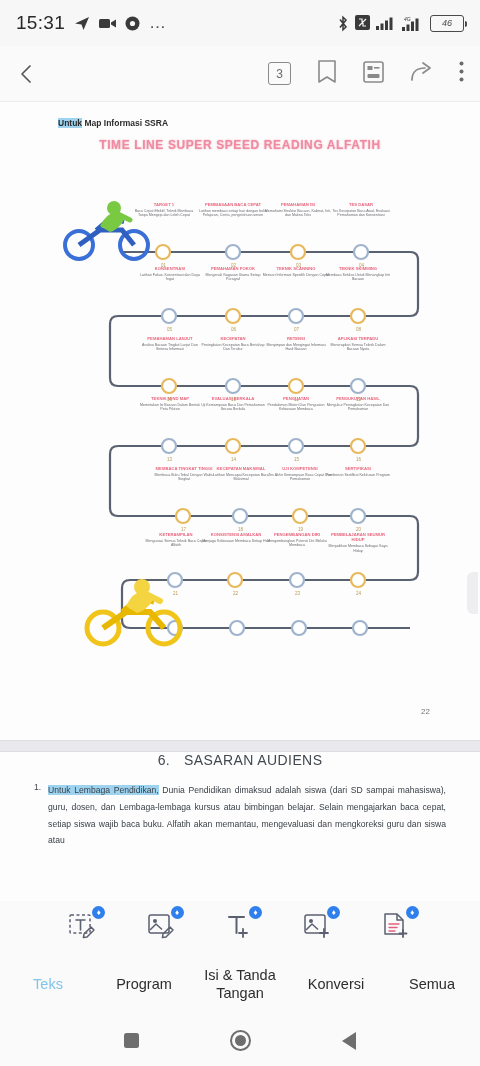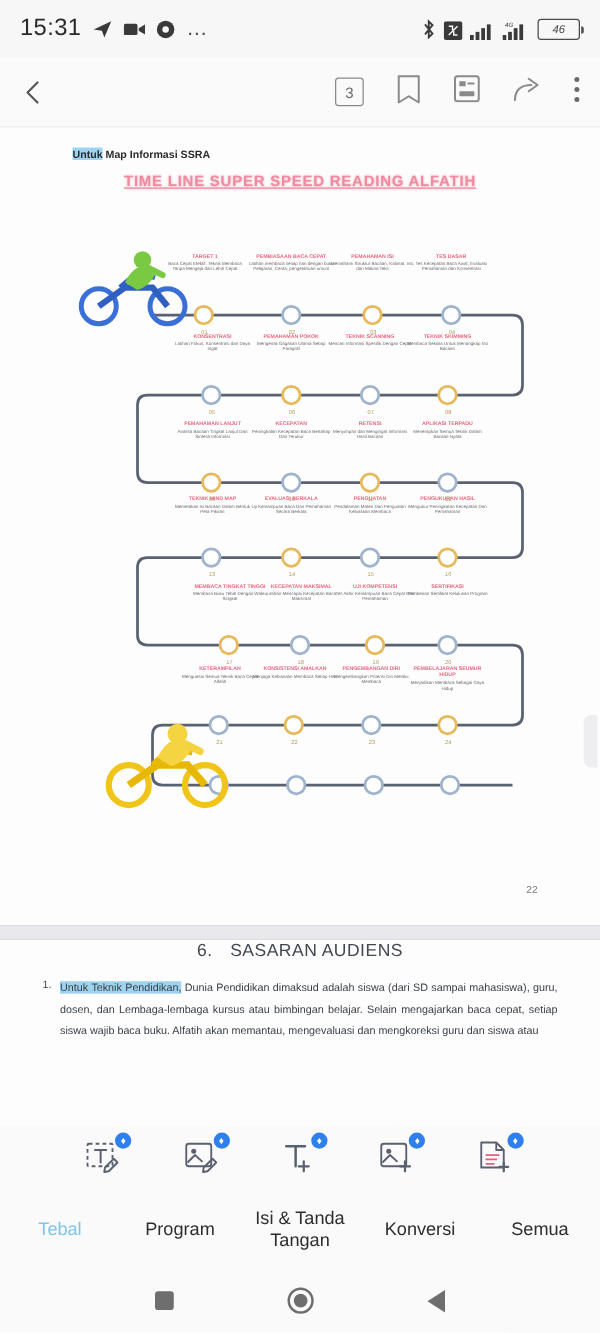--- a/index.html
+++ b/index.html
@@ -11,21 +11,21 @@
   }
   .phone { position: relative; width: 480px; height: 1066px; background: #fff; }
 
   
   .statusbar {
     height: 46px; display: flex; align-items: center;
     padding: 0 16px; background: #f7f7f7;
   }
   .sb-left { display: flex; align-items: center; gap: 9px; flex: 1; }
   .sb-time { font-size: 19px; color: #2a2a2a; letter-spacing: .3px; }
-  .sb-right { display: flex; align-items: flex-end; gap: 6px; font-style: italic; }
+  .sb-right { display: flex; align-items: flex-start; gap: 6px; font-style: italic; }
   .ico { display: inline-flex; align-items: center; justify-content: center; }
   .dots3 { font-size: 17px; color: #4a4a4a; letter-spacing: 1px; }
   .battery {
     width: 34px; height: 17px; border: 1.6px solid #4a4a4a; border-radius: 3px;
     font-size: 9px; color: #4a4a4a; display: flex; align-items: center;
     justify-content: center; position: relative;
   }
   .battery:after {
     content: ""; position: absolute; right: -4px; top: 5px;
     width: 2.5px; height: 6px; background: #4a4a4a; border-radius: 0 2px 2px 0;
@@ -61,21 +61,20 @@
   .doc-label {
     position: absolute; left: 58px; top: 16px;
     font-size: 8.5px; color: #2c2c2c; font-weight: bold;
   }
   .doc-label .hl { background: #9ed3f0; }
   .doc-title {
     position: absolute; left: 0; right: 0; top: 36px; text-align: center;
     font-size: 12px; font-weight: bold; color: #f08aa0;
     letter-spacing: .6px; filter: blur(.35px);
     text-shadow: 0 0 2px rgba(230,100,130,.55);
-    text-decoration: underline;
   }
   .page-num {
     position: absolute; right: 50px; bottom: 24px;
     font-size: 8px; color: #777;
   }
 
   .roadmap { position: absolute; left: 0; top: 58px; width: 480px; height: 560px; }
   .milestone { position: absolute; width: 68px; text-align: center; }
   .ms-title { font-size: 4.2px; font-weight: bold; color: #e8677f; line-height: 1.25; filter: blur(.25px); }
   .ms-body { font-size: 3.6px; color: #6b6b72; line-height: 1.3; margin-top: 1.5px; filter: blur(.25px); }
@@ -432,21 +431,21 @@
     </div>
 
     <div class="page-sep"></div>
 
     <div class="page page-2">
       <div class="sec-head">
         <span class="num">6.</span><span>SASARAN AUDIENS</span>
       </div>
       <div class="para">
         <span class="para-num">1.</span>
-        <div class="para-text"><span class="hl">Untuk Teknik Pendidikan,</span><span> Dunia Pendidikan dimaksud adalah siswa (dari SD sampai mahasiswa), guru, dosen, dan Lembaga-lembaga kursus atau bimbingan belajar. Selain mengajarkan baca cepat, setiap siswa wajib baca buku. Alfatih akan memantau, mengevaluasi dan mengkoreksi guru dan siswa atau</span></div>
+        <div class="para-text"><span class="hl">Untuk Lembaga Pendidikan,</span><span> Dunia Pendidikan dimaksud adalah siswa (dari SD sampai mahasiswa), guru, dosen, dan Lembaga-lembaga kursus atau bimbingan belajar. Selain mengajarkan baca cepat, setiap siswa wajib baca buku. Alfatih akan memantau, mengevaluasi dan mengkoreksi guru dan siswa atau</span></div>
       </div>
     </div>
 
     <div class="scroll-handle"></div>
   </div>
 
   <div class="edit-tools">
     <div class="tool">
       <svg width="30" height="30" viewBox="0 0 30 30">
         <rect x="2" y="3" width="20" height="18" rx="1" stroke="#5a6070" stroke-width="1.5" fill="none" stroke-dasharray="3 2.5"></rect>
@@ -485,21 +484,21 @@
         <path d="M3 2h12l6 6v14H3z" stroke="#5a6070" stroke-width="1.5" fill="none" stroke-linejoin="round"></path>
         <path d="M15 2v6h6" stroke="#5a6070" stroke-width="1.5" fill="none" stroke-linejoin="round"></path>
         <path d="M7 12h10M7 15.5h8M7 19h6" stroke="#e2607f" stroke-width="1.4" stroke-linecap="round"></path>
         <path d="M21 18v7M17.5 21.5h7" stroke="#5a6070" stroke-width="1.8" stroke-linecap="round"></path>
       </svg>
       <span class="tool-badge">♦</span>
     </div>
   </div>
 
   <div class="tabs">
-    <div class="tab active">Tebal</div>
+    <div class="tab active">Teks</div>
     <div class="tab">Program</div>
     <div class="tab">Isi &amp; Tanda Tangan</div>
     <div class="tab">Konversi</div>
     <div class="tab">Semua</div>
   </div>
 
   <div class="navbar">
     <div class="nav-sq"></div>
     <div class="nav-circle">
         <i></i>

